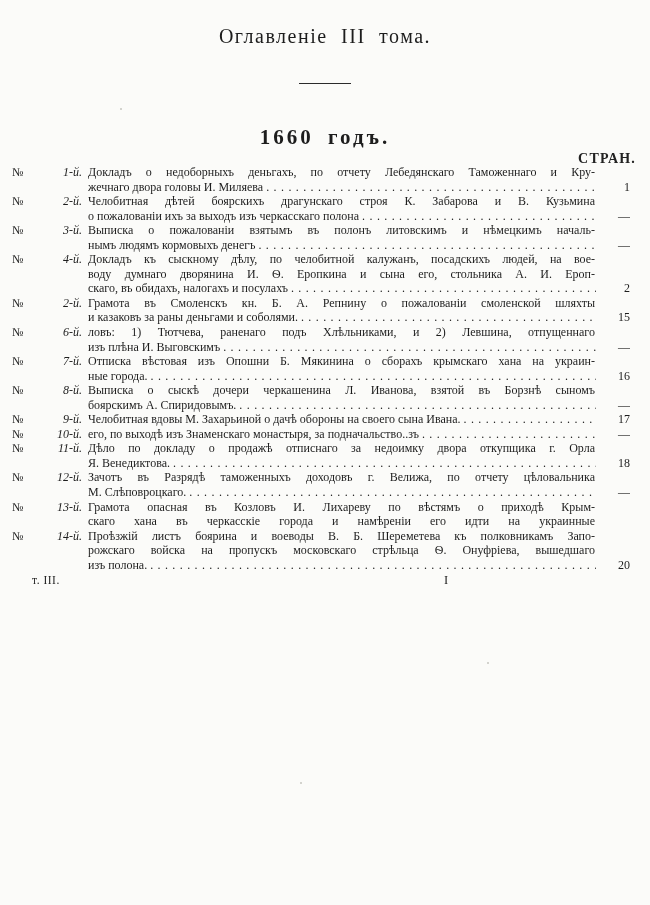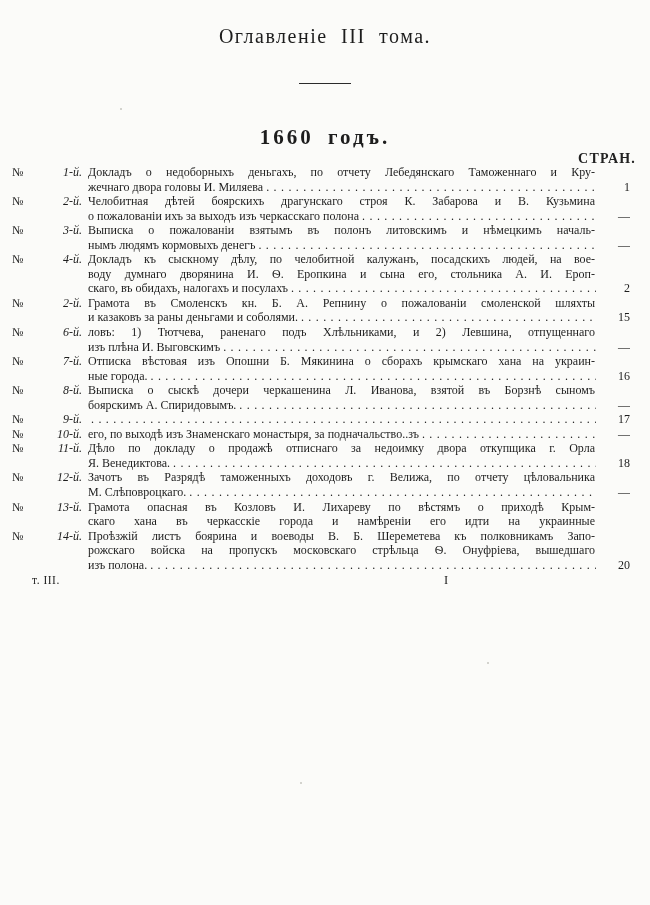--- a/index.html
+++ b/index.html
@@ -214,20 +214,21 @@
             <span class="dots"></span>
             <span class="pg">—</span>
           </div>
         </div>
   </div>
       <div class="entry">
     <span class="no">№</span>
     <span class="num">9-й.</span>
     <div>
           <div class="line last">
+            <span class="ltext">Челобитная вдовы М. Захарьиной о дачѣ обороны на своего сына Ивана.</span>
             <span class="dots"></span>
             <span class="pg">17</span>
           </div>
         </div>
   </div>
       <div class="entry">
     <span class="no">№</span>
     <span class="num">10-й.</span>
     <div>
           <div class="line last">

